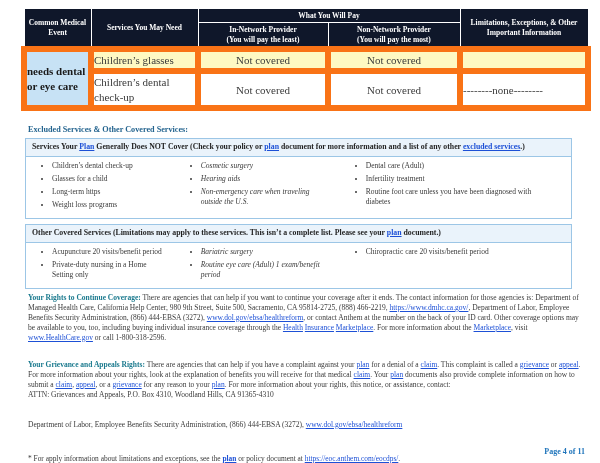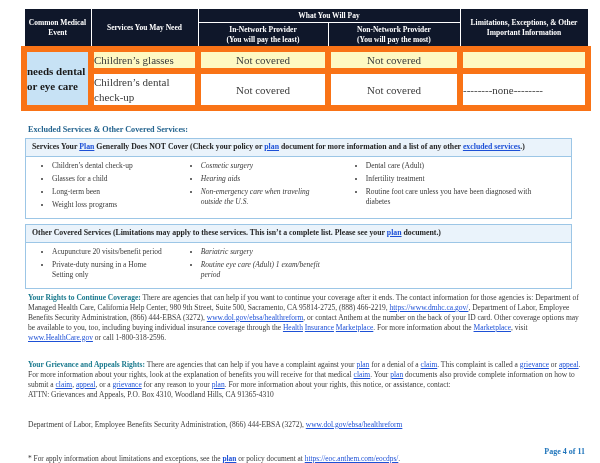--- a/index.html
+++ b/index.html
@@ -119,21 +119,21 @@
   </div>
 
   <div class="section-heading">Excluded Services &amp; Other Covered Services:</div>
 
   <div class="box">
     <div class="box-title"><span>Services Your </span><a class="seg-link-bold">Plan</a><span> Generally Does NOT Cover (Check your policy or </span><a class="seg-link-bold">plan</a><span> document for more information and a list of any other </span><a class="seg-link-bold">excluded services</a><span>.)</span></div>
     <div class="box-body">
       <ul class="col-a">
           <li>Children’s dental check-up</li>
           <li>Glasses for a child</li>
-          <li>Long-term been</li>
+          <li>Long-term https</li>
           <li>Weight loss programs</li>
         </ul>
       <ul class="col-b">
           <li>Cosmetic surgery</li>
           <li>Hearing aids</li>
           <li>Non-emergency care when traveling outside the U.S.</li>
         </ul>
       <ul class="col-c">
           <li>Dental care (Adult)</li>
           <li>Infertility treatment</li>
@@ -146,20 +146,23 @@
     <div class="box-title"><span>Other Covered Services (Limitations may apply to these services. This isn’t a complete list. Please see your </span><a class="seg-link-bold">plan</a><span> document.)</span></div>
     <div class="box-body">
       <ul class="col-a">
           <li>Acupuncture 20 visits/benefit period</li>
           <li>Private-duty nursing in a Home Setting only</li>
         </ul>
       <ul class="col-b">
           <li>Bariatric surgery</li>
           <li>Routine eye care (Adult) 1 exam/benefit period</li>
         </ul>
+      <ul class="col-c">
+          <li>Chiropractic care 20 visits/benefit period</li>
+        </ul>
     </div>
   </div>
 
   <p class="para p1"><span class="seg-heading">Your Rights to Continue Coverage:</span><span> There are agencies that can help if you want to continue your coverage after it ends. The contact information for those agencies is: Department of Managed Health Care, California Help Center, 980 9th Street, Suite 500, Sacramento, CA 95814-2725, (888) 466-2219, </span><a class="seg-link">https://www.dmhc.ca.gov/</a><span>, Department of Labor, Employee Benefits Security Administration, (866) 444-EBSA (3272), </span><a class="seg-link">www.dol.gov/ebsa/healthreform</a><span>, or contact Anthem at the number on the back of your ID card. Other coverage options may be available to you, too, including buying individual insurance coverage through the </span><a class="seg-link">Health</a><span> </span><a class="seg-link">Insurance</a><span> </span><a class="seg-link">Marketplace</a><span>. For more information about the </span><a class="seg-link">Marketplace</a><span>, visit </span><a class="seg-link">www.HealthCare.gov</a><span> or call 1-800-318-2596.</span></p>
 
   <p class="para p2"><span class="seg-heading">Your Grievance and Appeals Rights:</span><span> There are agencies that can help if you have a complaint against your </span><a class="seg-link">plan</a><span> for a denial of a </span><a class="seg-link">claim</a><span>. This complaint is called a </span><a class="seg-link">grievance</a><span> or </span><a class="seg-link">appeal</a><span>. For more information about your rights, look at the explanation of benefits you will receive for that medical </span><a class="seg-link">claim</a><span>. Your </span><a class="seg-link">plan</a><span> documents also provide complete information on how to submit a </span><a class="seg-link">claim</a><span>, </span><a class="seg-link">appeal</a><span>, or a </span><a class="seg-link">grievance</a><span> for any reason to your </span><a class="seg-link">plan</a><span>. For more information about your rights, this notice, or assistance, contact:</span></p>
 
   <p class="para addr1">ATTN: Grievances and Appeals, P.O. Box 4310, Woodland Hills, CA 91365-4310</p>
 
   <p class="para addr2"><span>Department of Labor, Employee Benefits Security Administration, (866) 444-EBSA (3272), </span><a class="seg-link">www.dol.gov/ebsa/healthreform</a></p>

